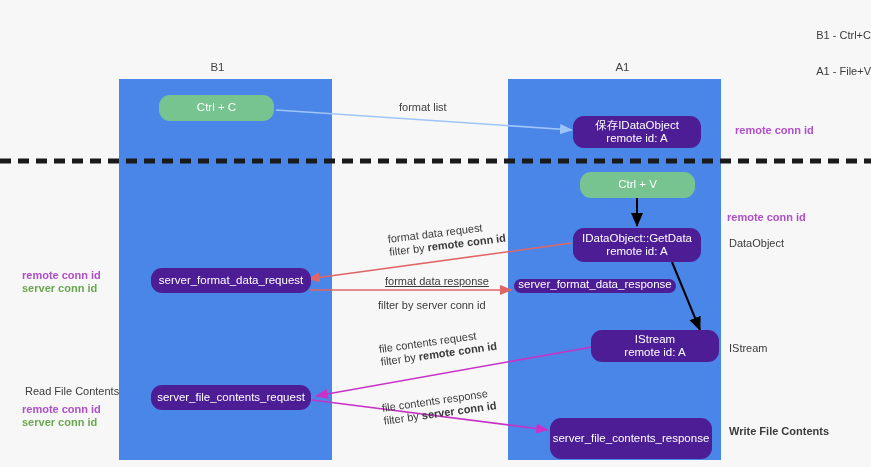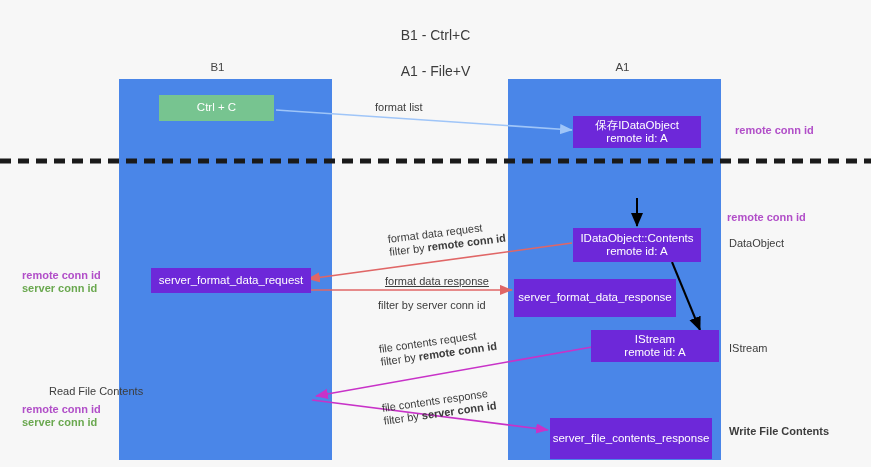--- a/index.html
+++ b/index.html
@@ -33,23 +33,24 @@
     display:flex;
     flex-direction:column;
     align-items:center;
     justify-content:center;
     text-align:center;
     color:#fff;
     font-size:11.5px;
     line-height:13.5px;
     padding:2px 16px;
     white-space:pre-line;
+    border-radius:11px;
   }
   .node.green{background:#77c490;}
-  .node.orange{background:#6d28d9;}
+  .node.orange{background:#4c1d95;}
 
   
   .lbl{
     position:absolute;
     font-size:11px;
     line-height:13px;
     color:#3c3c3c;
     white-space:nowrap;
   }
   .lbl.purple{color:#b14ec8;font-weight:bold;}
@@ -60,22 +61,22 @@
 
   
   svg.overlay{
     position:absolute;left:0;top:0;
     width:871px;height:467px;
     pointer-events:none;
   }
   .title{
     position:absolute;
     width:100%;
-    text-align:center;
-    font-size:14px;
+    text-align:right;
+    font-size:11px;
     line-height:18px;
     color:#3c3c3c;
     white-space:pre-line;
   }
 </style>
 </head>
 <body>
 
 <div id="stage">
 
@@ -131,45 +132,51 @@
 
   <div class="node green" style="left:159px;top:95px;width:115px;height:26px;">
     <span>Ctrl + C</span>
   </div>
 
   <div class="node orange" style="left:573px;top:116px;width:128px;height:32px;">
     <span>保存IDataObject</span>
     <span>remote id: A</span>
   </div>
 
+  <div class="node green" style="left:580px;top:172px;width:115px;height:26px;">
+    <span>Ctrl + V</span>
+  </div>
 
   <div class="node orange" style="left:573px;top:228px;width:128px;height:34px;">
-    <span>IDataObject::Contents</span>
+    <span>IDataObject::GetData</span>
     <span>remote id: A</span>
   </div>
 
   <div class="node orange" style="left:151px;top:268px;width:160px;height:25px;">
     <span>server_format_data_request</span>
   </div>
 
-  <div class="node orange" style="left:514px;top:279px;width:162px;height:38px;">
+  <div class="node orange" style="left:514px;top:279px;width:162px;height:14px;justify-content:flex-end;">
     <span>server_format_data_response</span>
   </div>
 
   <div class="node orange" style="left:591px;top:330px;width:128px;height:32px;">
     <span>IStream</span>
     <span>remote id: A</span>
   </div>
 
+  <div class="node orange" style="left:151px;top:385px;width:160px;height:25px;">
+    <span>server_file_contents_request</span>
+  </div>
 
   <div class="node orange" style="left:550px;top:418px;width:162px;height:41px;">
     <span>server_file_contents_response</span>
   </div>
 
-  <div class="lbl" style="left:375px;top:101px;text-align:right;">format list</div>
+  <div class="lbl" style="left:399px;top:101px;text-align:right;">format list</div>
 
   <div class="lbl rot" style="left:387px;top:233px;transform:rotate(-7deg);">
     <span class="lbl-line dark">format data request</span>
     <span class="lbl-line"><span>filter by </span><span class="purple" style="font-weight:bold;">remote conn id</span></span>
   </div>
 
   <div class="lbl" style="left:385px;top:275px;text-decoration:underline;">format data response</div>
   <div class="lbl" style="left:378px;top:299px;"><span>filter by </span><span class="purple">server conn id</span></div>
 
   <div class="lbl rot" style="left:378px;top:343px;transform:rotate(-8deg);">
@@ -188,17 +195,17 @@
 
   <div class="lbl dark" style="left:729px;top:237px;">DataObject</div>
 
   <div class="lbl dark" style="left:729px;top:342px;">IStream</div>
 
   <div class="lbl dark" style="left:729px;top:425px;font-weight:bold;">Write File Contents</div>
 
   <div class="lbl purple" style="left:22px;top:269px;">remote conn id</div>
   <div class="lbl green" style="left:22px;top:282px;">server conn id</div>
 
-  <div class="lbl dark" style="left:25px;top:385px;margin-left:24px;">Read File Contents</div>
+  <div class="lbl dark" style="left:25px;top:385px;">Read File Contents</div>
   <div class="lbl purple" style="left:22px;top:403px;">remote conn id</div>
   <div class="lbl green" style="left:22px;top:416px;">server conn id</div>
 
 </div>
 
 </body></html>

